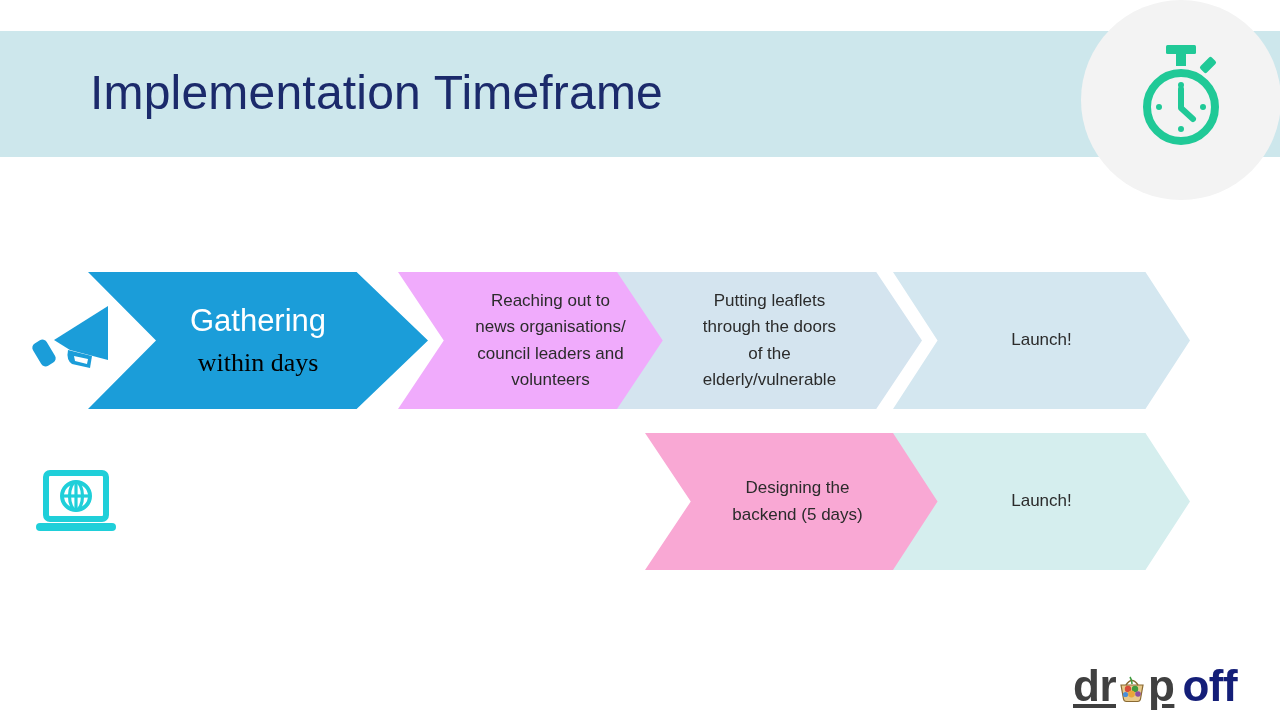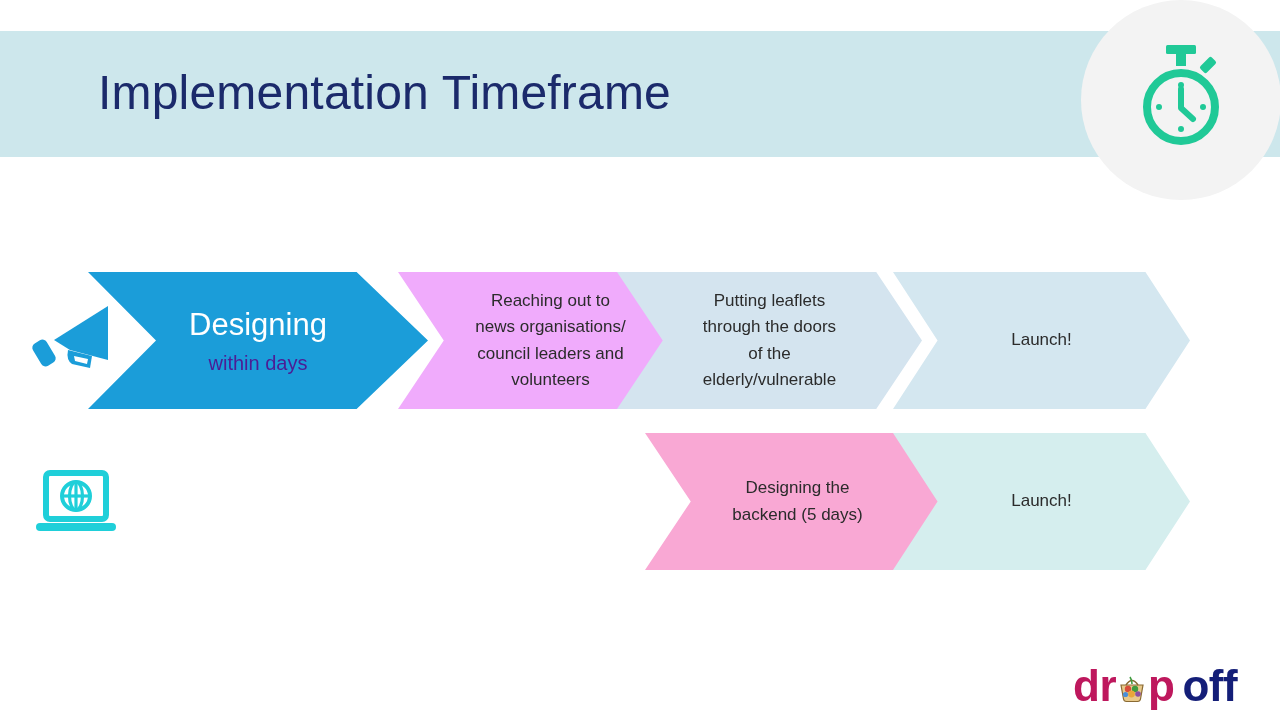--- a/index.html
+++ b/index.html
@@ -26,21 +26,21 @@
   .header-band {
     position: absolute;
     left: 0;
     top: 31px;
     width: 1280px;
     height: 126px;
     background: #cde7ec;
   }
   .slide-title {
     position: absolute;
-    left: 98px;
+    left: 90px;
     top: 58px;
     font-size: 48px;
     font-weight: 400;
     letter-spacing: 0.2px;
     color: #1b2a6b;
     line-height: 70px;
     white-space: nowrap;
   }
 
   
@@ -107,24 +107,25 @@
 
   .lead-title {
     display: block;
     font-size: 31px;
     color: #ffffff;
     font-weight: 400;
     line-height: 1.45;
   }
   .lead-sub {
     display: block;
-    font-size: 20px;
-    color: #4c1d95;
+    font-size: 26px;
+    color: #000000;
     font-weight: 400;
     line-height: 1.5;
+    font-family: Liberation Serif, serif;
   }
   .step-text {
     display: block;
     font-size: 17px;
     color: #2b2b2b;
     line-height: 1.55;
     white-space: pre-line;
   }
 
   
@@ -144,21 +145,21 @@
     position: absolute;
     left: 1073px;
     top: 660px;
     height: 52px;
     display: flex;
     align-items: center;
     font-size: 44px;
     font-weight: bold;
     letter-spacing: -0.5px;
   }
-  .logo .g { color: #be185d; }
+  .logo .g { color: #404040; text-decoration: underline; }
   .logo .n { color: #141e78; }
   .logo .basket { display: inline-block; width: 30px; height: 30px; margin: 0 1px; position: relative; top: 3px; }
   .logo .gap { display: inline-block; width: 8px; }
 </style>
 </head>
 <body>
 
 <div class="slide">
 
   <div class="header-band"></div>
@@ -182,21 +183,21 @@
 
     <svg class="row-icon" viewBox="0 0 92 92">
       <path d="M24 46 L78 12 L78 66 L40 56 Z" fill="#1b9dd9"></path>
       <rect x="6" y="46" width="16" height="26" rx="5" fill="#1b9dd9" transform="rotate(-31 14 59)"></rect>
       <path d="M38 56 L62 62 L60 74 L42 70 Q36 66 38 56 Z" fill="#1b9dd9"></path>
       <path d="M44 62 L58 65 L57 70 L45 67 Z" fill="#ffffff"></path>
     </svg>
 
     <div class="chev lead" id="chev-mk-0" style="background:#1b9dd9">
       <div class="chev-label">
-        <span class="lead-title">Designing</span>
+        <span class="lead-title">Gathering</span>
         <span class="lead-sub">within days</span>
       </div>
     </div>
 
     <div class="chev follow" id="chev-mk-1" style="background:#f0abfc">
       <div class="chev-label">
         <span class="step-text">Reaching out to
 news organisations/
 council leaders and
 volunteers</span>

